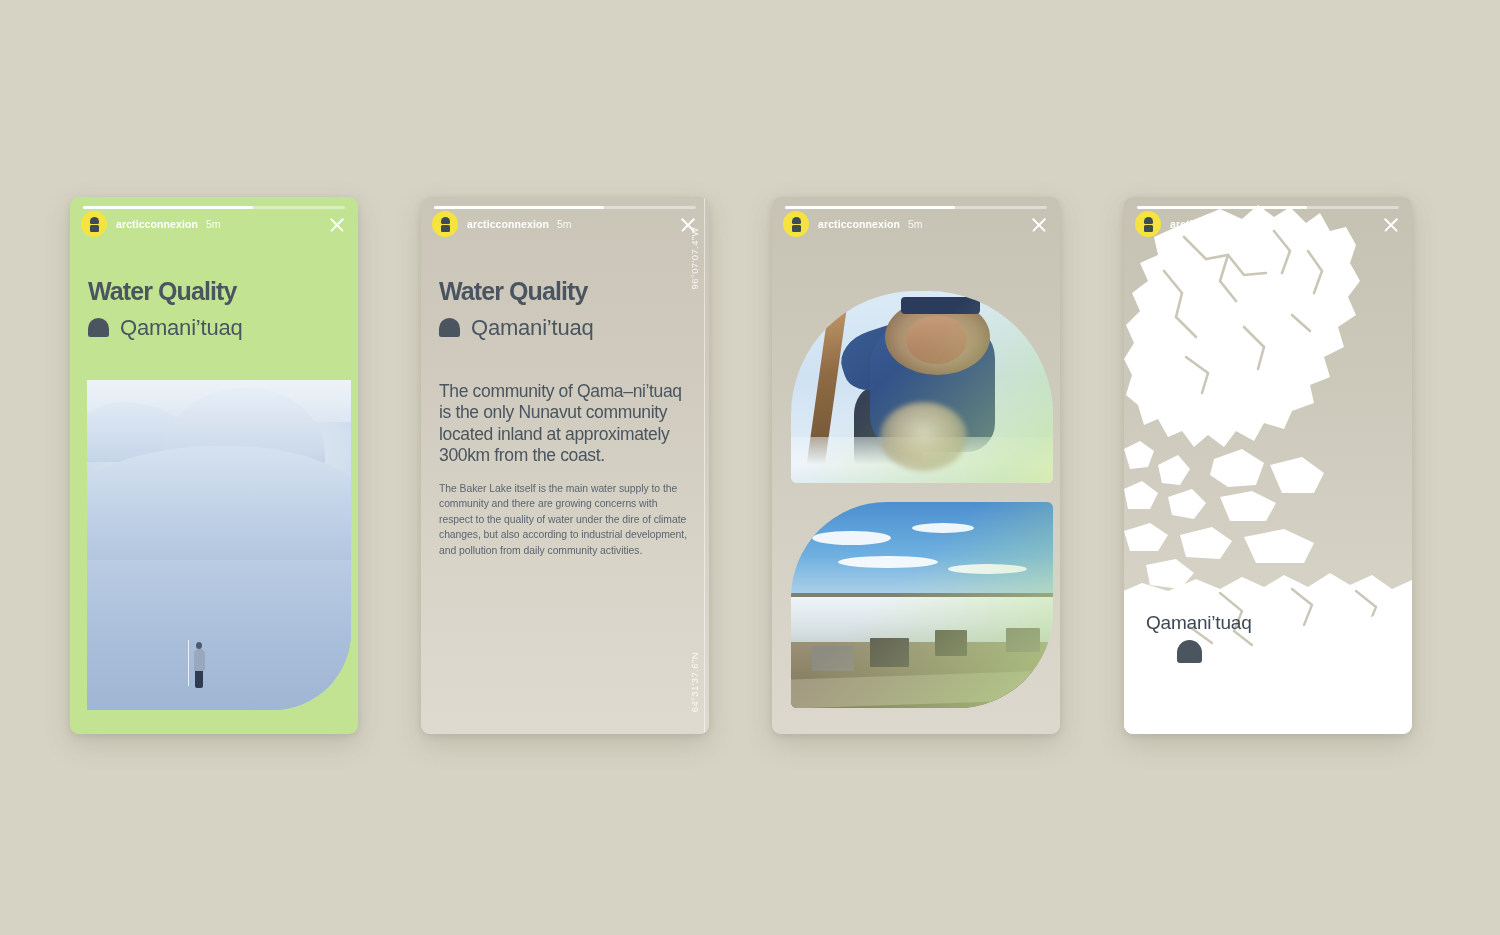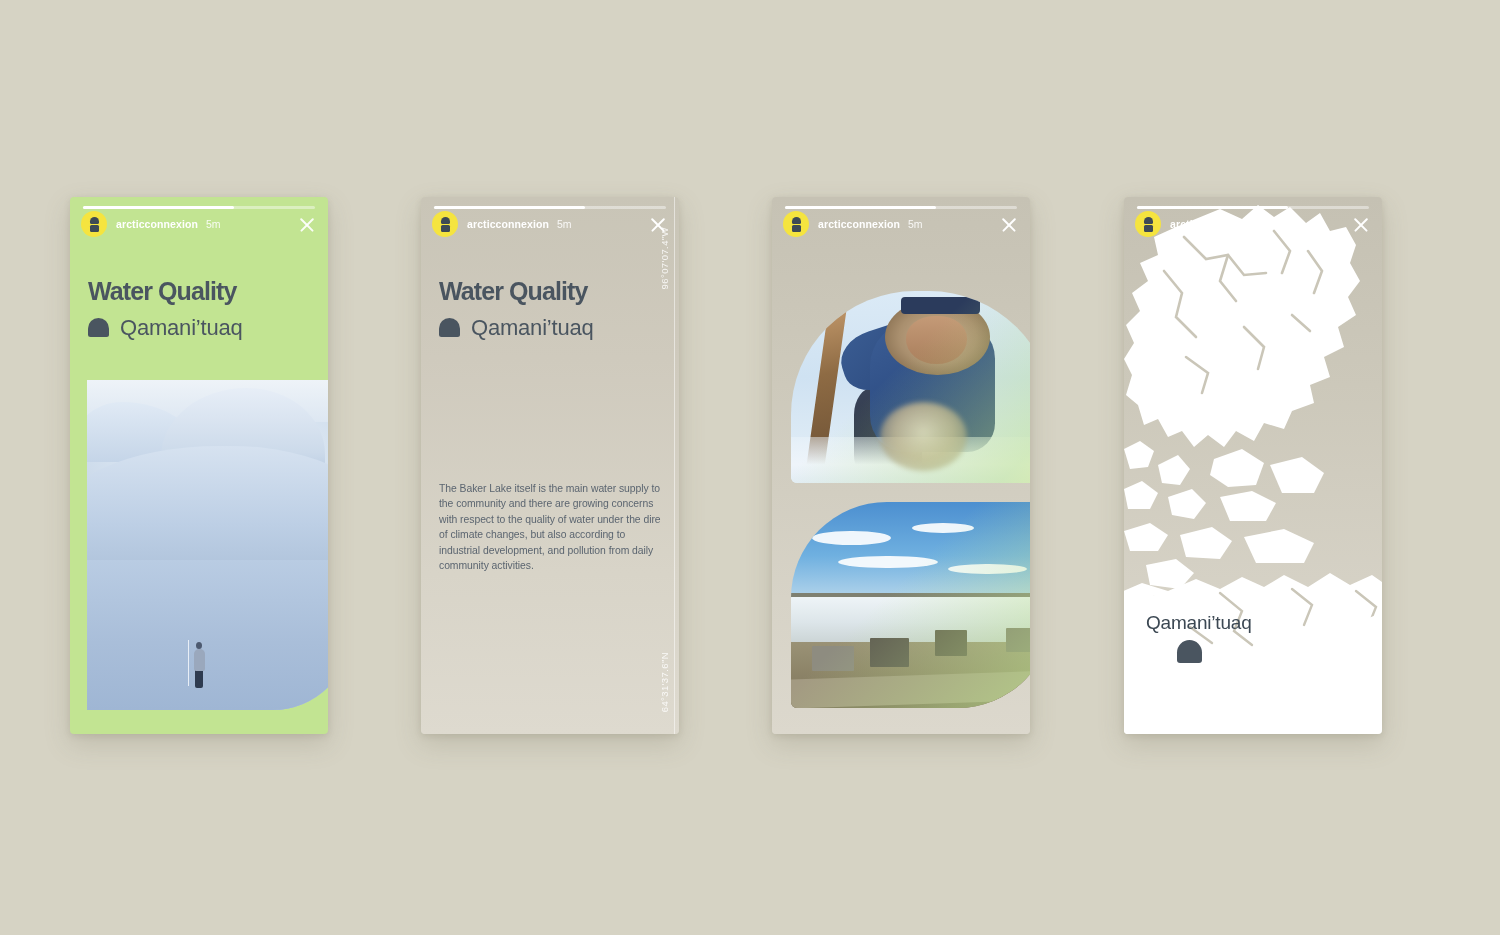--- a/index.html
+++ b/index.html
@@ -12,23 +12,23 @@
   #stage {
     position: relative;
     width: 1500px; height: 935px;
     background: #d6d3c4;
   }
 
   
   .story {
     position: absolute;
     top: 197px;
-    width: 258px;
+    width: 288px;
     height: 537px;
-    border-radius: 4px;
+    border-radius: 9px;
     overflow: hidden;
     box-shadow: 0 10px 26px rgba(120,115,95,.24), 0 2px 6px rgba(120,115,95,.18);
   }
   #card1 { left: 70px; background: #c2e492; }
   #card2 { left: 421px; background: linear-gradient(180deg,#c9c5b7 0%, #cfcabd 30%, #d8d4c8 70%, #dedacf 100%); }
   #card3 { left: 772px; background: linear-gradient(180deg,#c6c2b4 0%, #cdc9bb 35%, #d7d3c7 75%, #dcd8cd 100%); }
   #card4 { left: 1124px; background: linear-gradient(180deg,#c5c1b3 0%, #ccc8ba 35%, #d6d2c6 75%, #dbd7cc 100%); }
 
   
   .progress-wrap {
@@ -431,20 +431,21 @@
     <div class="coord coord-lat">64°31'37.6"N</div>
 
     <div class="headline">
       <div class="title">Water Quality</div>
       <div class="place-row">
         <span class="marker"></span>
         <span class="place-name">Qamani’tuaq</span>
       </div>
     </div>
 
+    <div class="lede">The community of Qama–ni’tuaq is the only Nunavut community located inland at approximately 300km from the coast.</div>
     <div class="body-copy">The Baker Lake itself is the main water supply to the community and there are growing concerns with respect to the quality of water under the dire of climate changes, but also according to industrial development, and pollution from daily community activities.</div>
   </div>
 
   <div class="story" id="card3">
     <div class="progress-wrap">
       <div class="progress-fill" id="pf3" style="width: 65%;"></div>
     </div>
     <div class="story-header">
       <div class="avatar">
         <span class="glyph">

